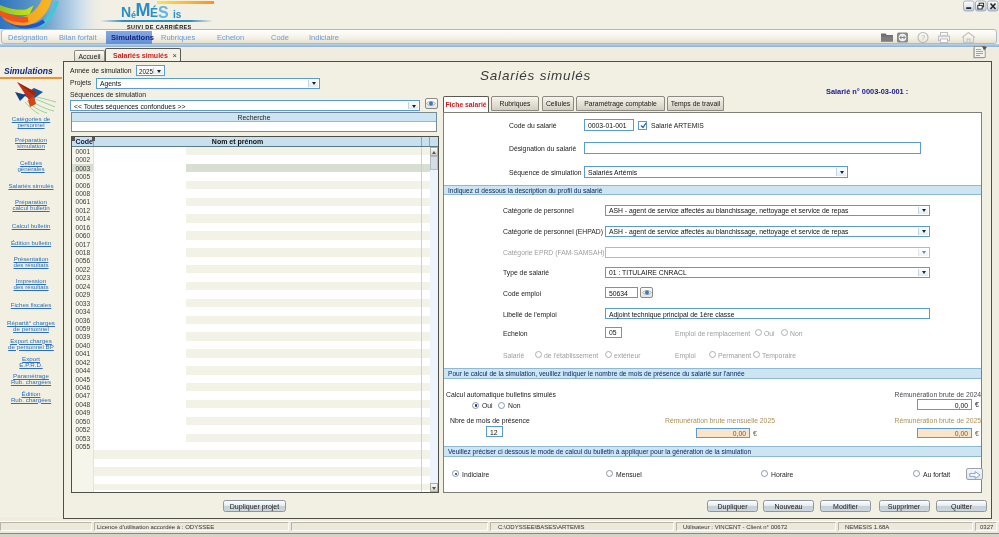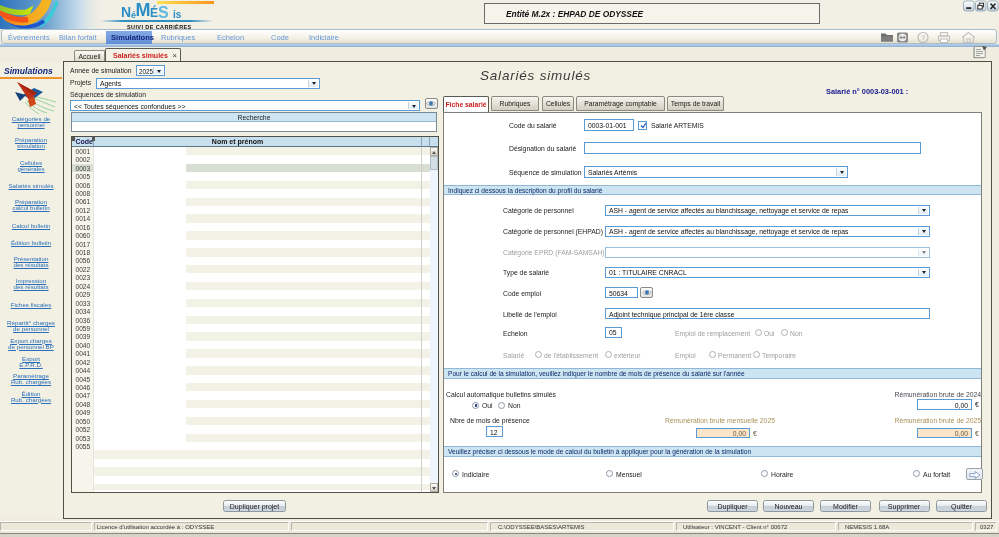--- a/index.html
+++ b/index.html
@@ -56,23 +56,20 @@
 <div class="abs" style="left:121px;top:0px;height:21px;color:#2a8ec6;font-weight:bold;white-space:nowrap;">
 <span style="position:absolute;left:0px;bottom:1px;font-size:14px;">N</span>
 <span style="position:absolute;left:10px;bottom:1px;font-size:9px;">é</span>
 <span style="position:absolute;left:14.5px;bottom:0px;font-size:18px;">M</span>
 <span style="position:absolute;left:29px;bottom:1px;font-size:12px;">É</span>
 <span style="position:absolute;left:37px;bottom:-1px;font-size:16px;color:#5fb8dd;">S</span>
 <span style="position:absolute;left:52px;bottom:1px;font-size:10px;">is</span>
 </div>
 <div class="abs" style="left:127px;top:24px;width:90px;font-size:5.5px;font-weight:bold;color:#111;letter-spacing:0.4px;">SUIVI DE CARRIÈRES</div>
 
-<div class="abs" style="left:484px;top:3px;width:336px;height:21px;background:#f6f4ea;border:1px solid #6a6a6a;box-sizing:border-box;">
-<span style="position:absolute;left:21px;top:50%;transform:translateY(-50%);font-size:8.4px;font-weight:bold;font-style:italic;color:#111;">Entité M.2x : EHPAD DE ODYSSEE</span>
-</div>
 
 <svg class="abs" style="left:963px;top:0px;" width="36" height="13" viewBox="0 0 36 13">
 <defs>
         <linearGradient id="wb" x1="0" y1="0" x2="0" y2="1">
 <stop offset="0" stop-color="#fdfeff"></stop>
           <stop offset="0.55" stop-color="#e2e9f0"></stop>
           <stop offset="1" stop-color="#b9c9d8"></stop>
         </linearGradient>
       </defs>
 <g>
@@ -84,21 +81,21 @@
           <rect x="16.2" y="3.2" width="4.4" height="3.6" stroke-width="1"></rect>
           <rect x="14.8" y="5.4" width="4.4" height="3.6" stroke-width="1"></rect>
         </g>
 <path d="M 27.5,3.5 L 32.5,9 M 32.5,3.5 L 27.5,9" stroke="#2a2a2a" stroke-width="1.6"></path>
 </g>
 </svg>
 
 <div class="abs" style="left:1px;top:29px;width:996px;height:15px;background:linear-gradient(#ffffff,#f4f1e6 60%,#e6e0cd);border:1px solid #a8bccc;border-radius:3px;box-sizing:border-box;"></div>
 <div class="abs" style="left:0px;top:44px;width:999px;height:3px;background:linear-gradient(#bcd4ea,#8cb0d4);"></div>
 <div class="abs" style="left:106px;top:30.5px;width:46px;height:13px;background:linear-gradient(#84a8e4,#638ed6);"></div>
-<div class="abs" style="left:8px;top:33px;font-size:7.5px;color:#689ad8;white-space:nowrap;">Événements</div>
+<div class="abs" style="left:8px;top:33px;font-size:7.5px;color:#689ad8;white-space:nowrap;">Désignation</div>
 <div class="abs" style="left:59px;top:33px;font-size:7.5px;color:#689ad8;white-space:nowrap;">Bilan forfait</div>
 <div class="abs" style="left:161px;top:33px;font-size:7.5px;color:#689ad8;white-space:nowrap;">Rubriques</div>
 <div class="abs" style="left:217px;top:33px;font-size:7.5px;color:#689ad8;white-space:nowrap;">Echelon</div>
 <div class="abs" style="left:271px;top:33px;font-size:7.5px;color:#689ad8;white-space:nowrap;">Code</div>
 <div class="abs" style="left:309px;top:33px;font-size:7.5px;color:#689ad8;white-space:nowrap;">Indiciaire</div>
 <div class="abs" style="left:111px;top:33px;font-size:7.6px;font-weight:bold;color:#13277e;">Simulations</div>
 
 <svg class="abs" style="left:881px;top:31px;" width="100" height="12" viewBox="0 0 100 12">
 
 <path d="M 0,2.5 L 4.5,2.5 L 6,4 L 12,4 L 12,10.5 L 0,10.5 Z" fill="#6f6f6f"></path>

